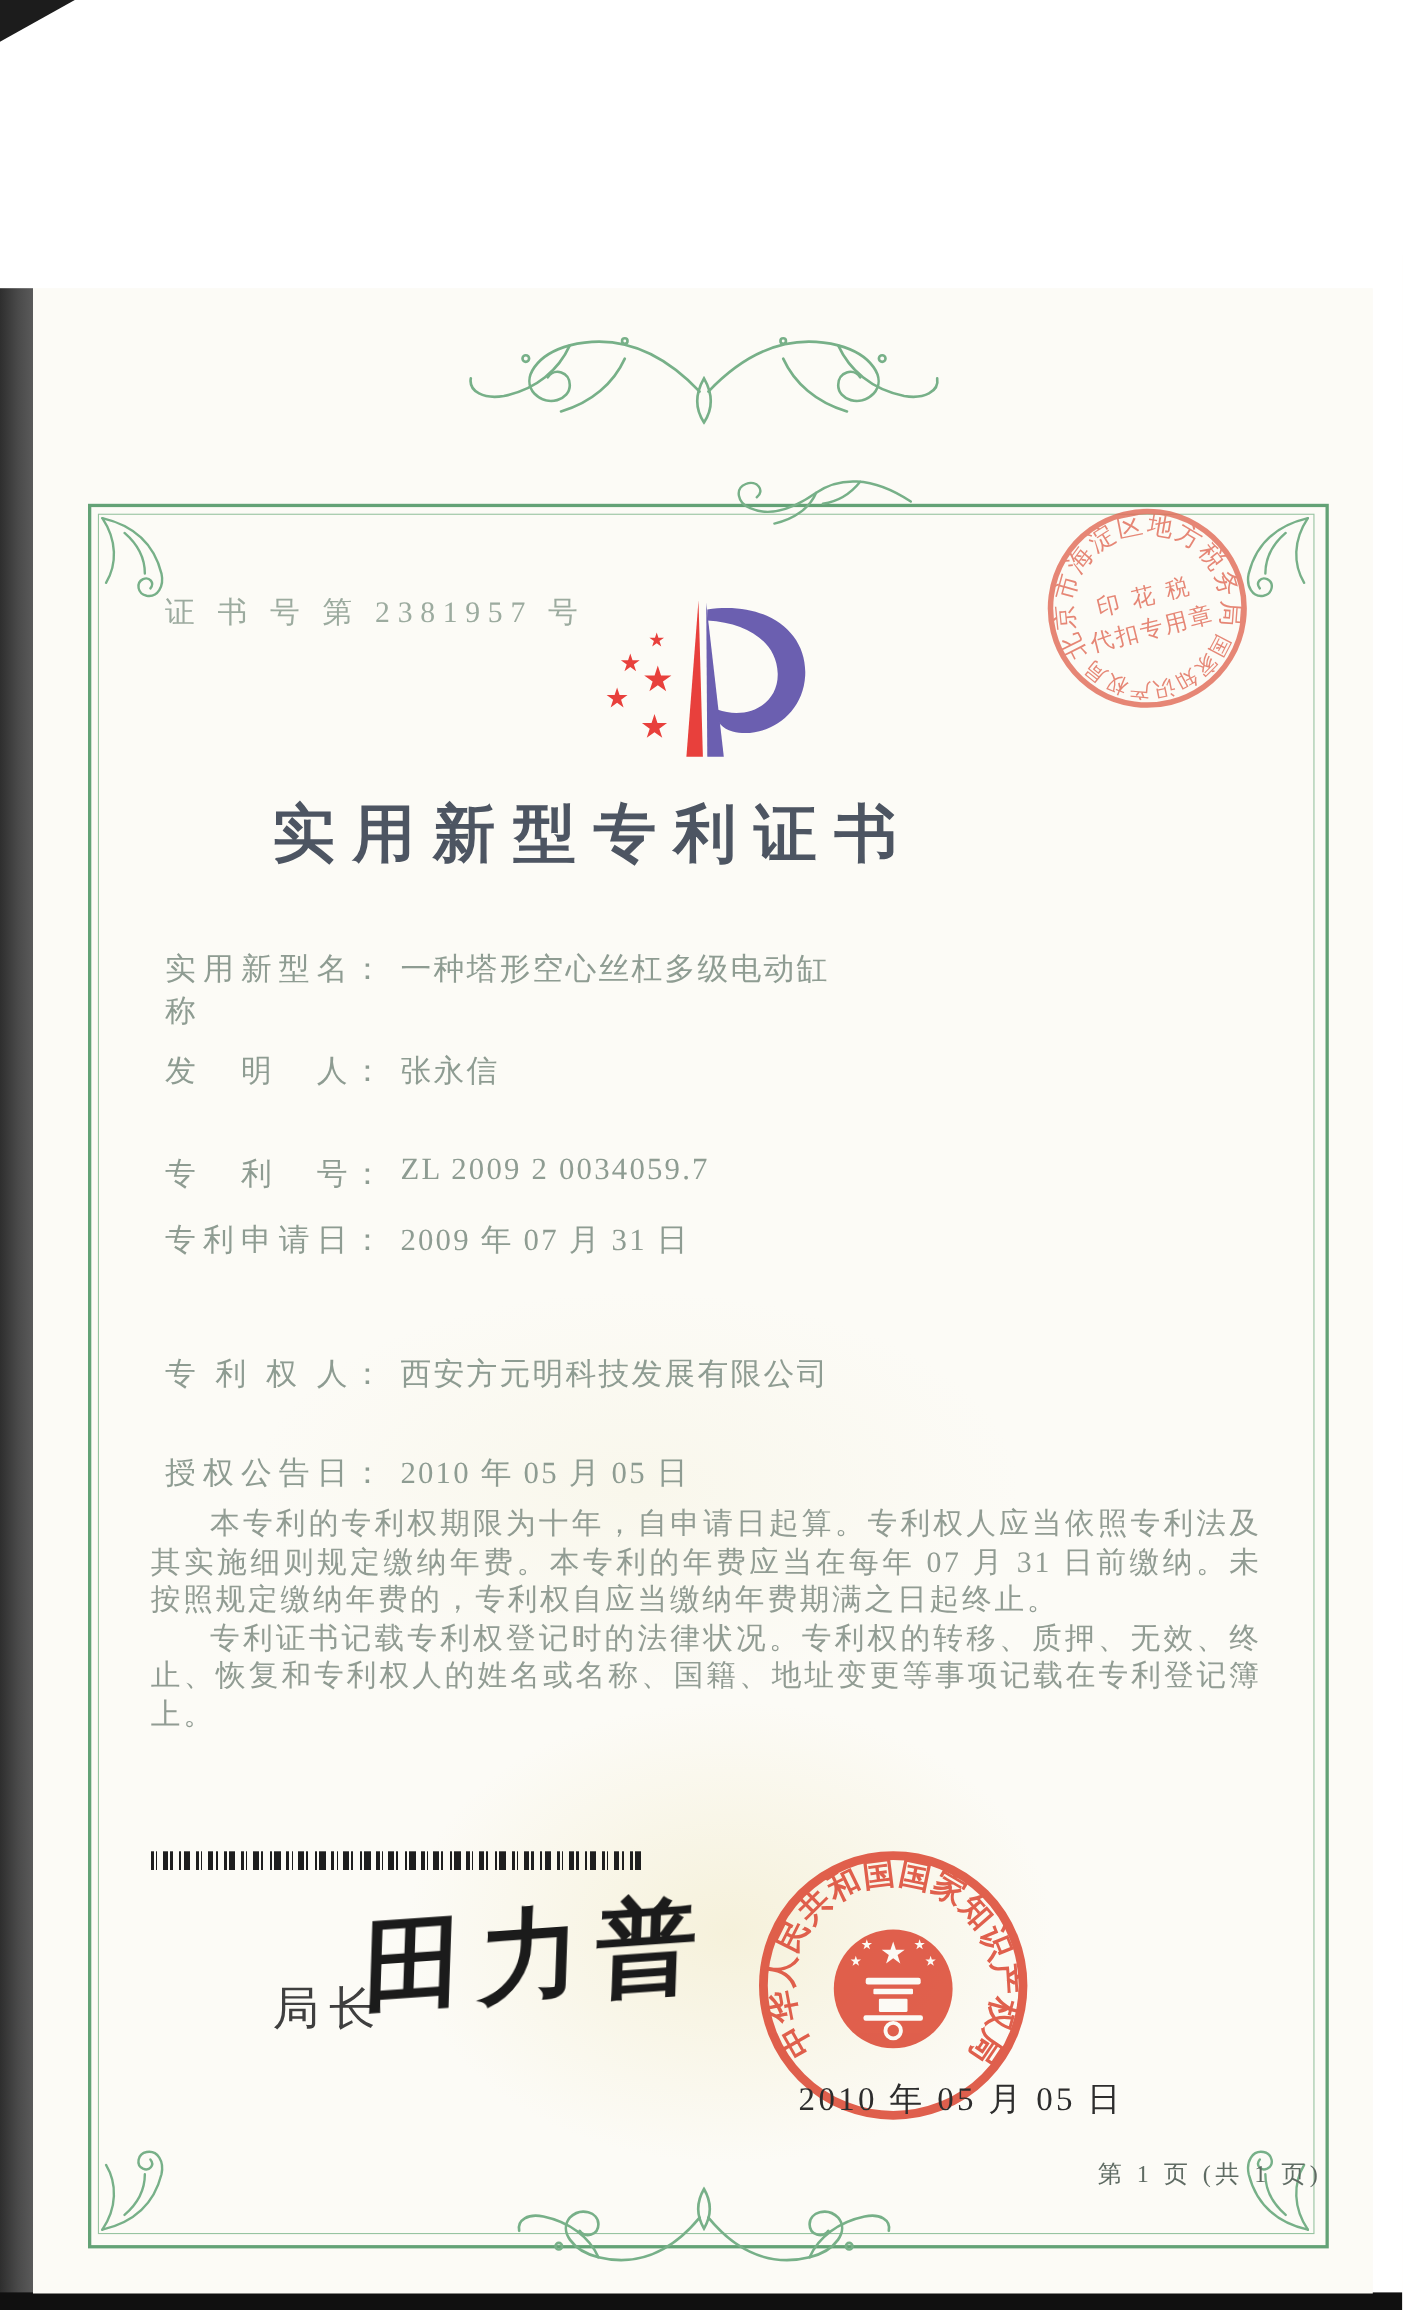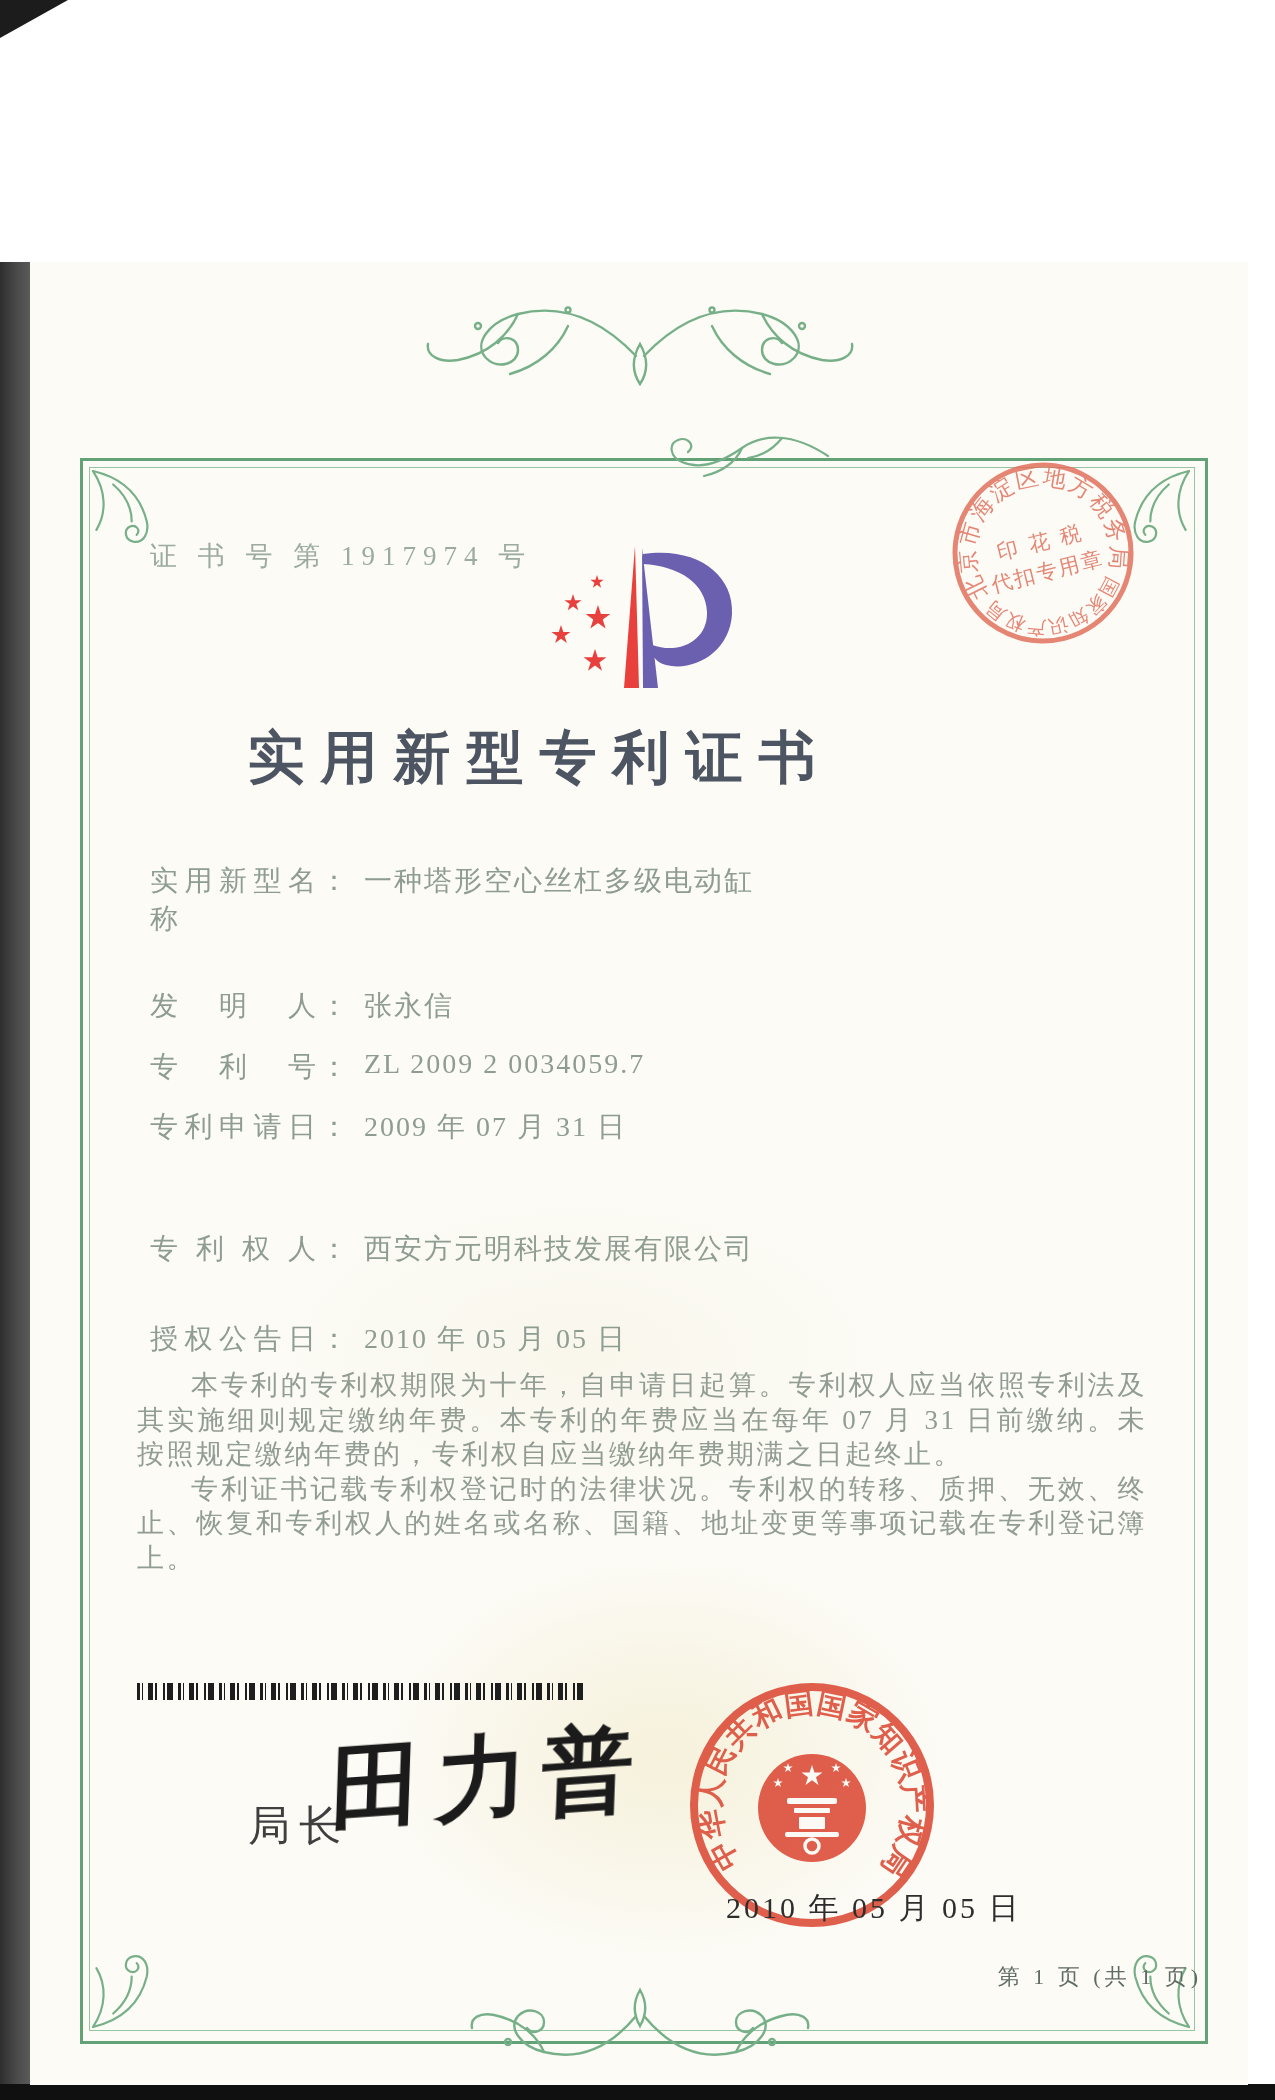--- a/index.html
+++ b/index.html
@@ -125,21 +125,21 @@
     </g>
   </svg>
   <svg class="ornament" style="left:1110px;top:1948px;" width="84" height="84" viewBox="0 0 100 100">
     <g fill="none" stroke="currentColor" stroke-width="2.6" stroke-linecap="round" transform="translate(100,100) scale(-1,-1)">
       <path d="M6 6 C40 14 62 34 70 66 C73 80 66 92 54 90 C44 88 42 76 50 72 C57 69 63 76 58 82"></path>
       <path d="M6 6 C22 30 22 56 10 76"></path>
         <path d="M30 22 C44 34 52 50 52 66"></path>
     </g>
   </svg>
 
-  <div class="cert-no">证 书 号 第 1917974 号</div>
+  <div class="cert-no">证 书 号 第 2381957 号</div>
 
   <svg class="logo" width="200" height="152" viewBox="0 0 200 152">
     <defs>
       <path id="star" d="M0,-1 L0.225,-0.309 L0.951,-0.309 L0.363,0.118 L0.588,0.809 L0,0.382 L-0.588,0.809 L-0.363,0.118 L-0.951,-0.309 L-0.225,-0.309 Z"></path>
     </defs>
 
     <path d="M103 12 C156 4 194 32 192 72 C190 110 154 130 126 123 C115 120 110 112 112 103 C140 113 168 98 167 70 C166 42 140 24 103 22 Z" fill="#6b5fb0"></path>
 
     <polygon points="102,6 118,146 103,146" fill="#6b5fb0"></polygon>
 
@@ -154,21 +154,21 @@
     </g>
   </svg>
 
   <div class="title">实用新型专利证书</div>
 
   <div class="field" style="top:862px;">
     <span class="lbl">实用新型名称</span>
       <span class="sep">：</span>
       <span>一种塔形空心丝杠多级电动缸</span>
   </div>
-  <div class="field" style="top:987px;">
+  <div class="field" style="top:955px;">
     <span class="lbl">发明人</span>
       <span class="sep">：</span>
       <span>张永信</span>
   </div>
   <div class="field" style="top:1048px;">
     <span class="lbl">专利号</span>
       <span class="sep">：</span>
       <span>ZL 2009 2 0034059.7</span>
   </div>
   <div class="field" style="top:1108px;">

